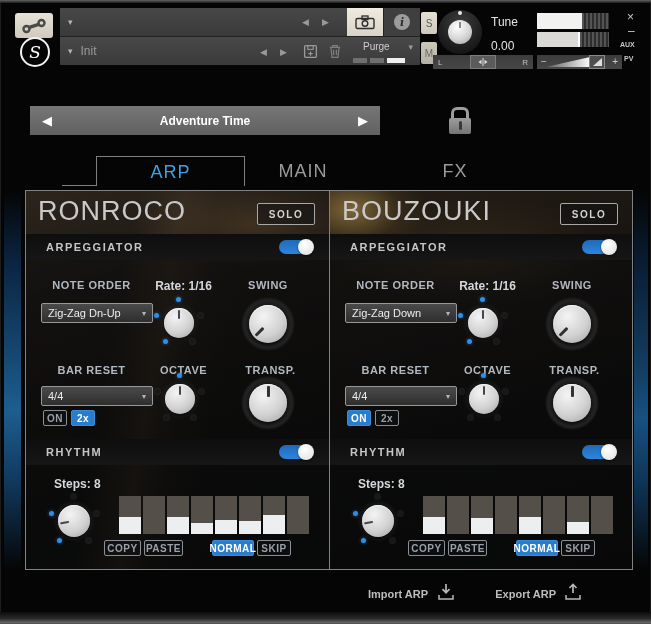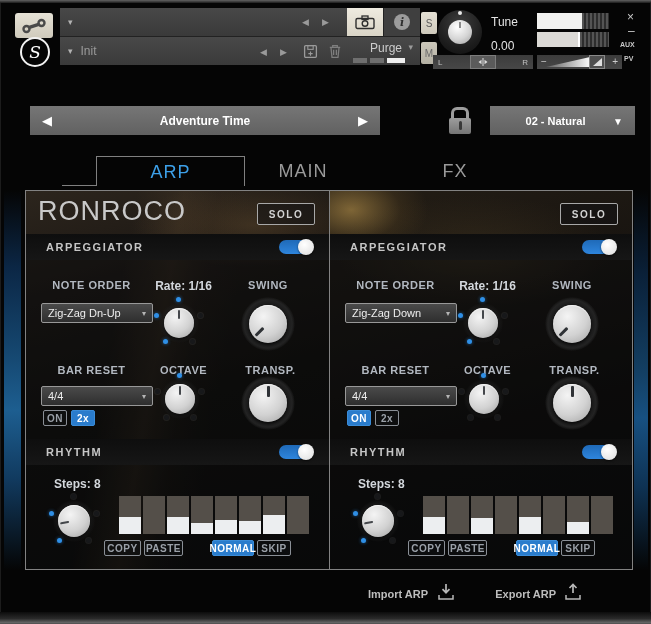--- a/index.html
+++ b/index.html
@@ -15,21 +15,21 @@
   .hdr-block{position:absolute;left:60px;top:8px;width:360px;height:57px;background:#222;}
   .hdr-row{position:absolute;background:linear-gradient(180deg,#484848,#3a3a3a);display:flex;align-items:center;box-sizing:border-box;}
   .hdr-caret{color:#b3b3b3;font-size:9px;margin:0 8px;}
   .hdr-title{color:#dadada;font-size:13px;}
   .hdr-init{color:#9a9a9a;font-size:12px;}
   .nav-arr{color:#9a9a9a;font-size:9px;position:absolute;top:9px;cursor:pointer;}
   .cam-tab{position:absolute;left:287px;top:0;width:36px;height:28px;background:linear-gradient(180deg,#efebe0,#d9d4c6);display:flex;align-items:center;justify-content:center;cursor:pointer;}
   .info-tab{position:absolute;left:324px;top:0;width:36px;height:28px;background:#3f3f3f;display:flex;align-items:center;justify-content:center;cursor:pointer;}
   .info-circ{width:16px;height:16px;border-radius:50%;background:#9c9c9c;color:#2e2e2e;font-family:"DejaVu Serif",serif;font-weight:bold;font-style:italic;font-size:11px;display:flex;align-items:center;justify-content:center;}
   .purge-box{position:absolute;left:287px;top:29px;width:73px;height:28px;background:linear-gradient(180deg,#484848,#3a3a3a);}
-  .purge-lab{position:absolute;left:23px;top:4px;color:#cccccc;font-size:12px;}
+  .purge-lab{position:absolute;left:16px;top:4px;color:#cccccc;font-size:10px;}
   .purge-caret{position:absolute;right:7px;top:5px;color:#9a9a9a;font-size:9px;}
   .pbar{position:absolute;top:21px;height:5px;}
   .sm-btn{position:absolute;left:421px;width:16px;height:22px;border-radius:2px;font-size:10px;display:flex;align-items:center;justify-content:center;cursor:pointer;}
   .tune-outer{position:absolute;left:438px;top:10px;width:44px;height:44px;border-radius:50%;background:radial-gradient(circle at 50% 30%,#3d3d3d,#1c1c1c 65%,#0f0f0f);cursor:pointer;}
   .tune-dot{position:absolute;left:50%;top:1px;width:4px;height:4px;margin-left:-2px;border-radius:50%;background:#e9e9e9;}
   .tune-inner{position:absolute;left:10px;top:10px;width:24px;height:24px;border-radius:50%;background:radial-gradient(circle at 40% 30%,#ffffff,#d5d5d5 55%,#9e9e9e);}
   .tune-notch{position:absolute;left:50%;top:2px;width:2px;height:6px;margin-left:-1px;background:#8b8b8b;}
   .hdr-txt{position:absolute;color:#e4e4e4;font-size:12px;}
   .pan-sl{position:absolute;left:433px;top:55px;width:100px;height:14px;background:linear-gradient(180deg,#3c3c3c,#474747);cursor:pointer;}
   .pan-l{position:absolute;left:5px;top:3px;color:#c2c2c2;font-size:8px;}
@@ -220,24 +220,20 @@
     <span class="gbar-arr" style="left:12px;">◀</span>
     <span class="gbar-txt">Adventure Time</span>
     <span class="gbar-arr" style="right:12px;">▶</span>
   </div>
   <div class="lock">
     <span class="shackle"></span>
     <span class="lockbody">
         <span class="keyhole"></span>
       </span>
   </div>
-  <div class="gbar" style="left:490px;width:145px;">
-    <span class="gbar-txt" style="font-size:11px;margin-right:14px;">02 - Natural</span>
-    <span class="dd-arrow">▼</span>
-  </div>
 
   <div class="tab" style="left:248px;width:110px;">MAIN</div>
   <div class="tab tab-active" style="left:96px;width:149px;">ARP</div>
   <div class="tab" style="left:405px;width:100px;">FX</div>
   <div class="tab-line"></div>
 
   <div class="glow glow-l"></div>
   <div class="glow glow-r"></div>
 
   <div class="panels">
@@ -367,20 +363,21 @@
         </div>
 
       <div class="pill sbtn" style="left:78px;top:349px;width:37px;height:16px;">COPY</div>
       <div class="pill sbtn" style="left:118px;top:349px;width:39px;height:16px;">PASTE</div>
       <div class="pill sbtn on" style="left:186px;top:349px;width:42px;height:16px;">NORMAL</div>
       <div class="pill sbtn" style="left:231px;top:349px;width:34px;height:16px;">SKIP</div>
     </div>
 
     <div class="panel" style="left:304px;width:302px;">
       <div class="panel-bg bg1"></div>
+      <div class="ptitle">BOUZOUKI</div>
       <button class="solo">SOLO</button>
 
       <div class="secbar" style="top:43px;">
         <span class="seclab">ARPEGGIATOR</span>
         <span class="toggle on">
             <span class="tknob"></span>
           </span>
       </div>
       <div class="ctrl-shade" style="top:69px;height:179px;"></div>
 

